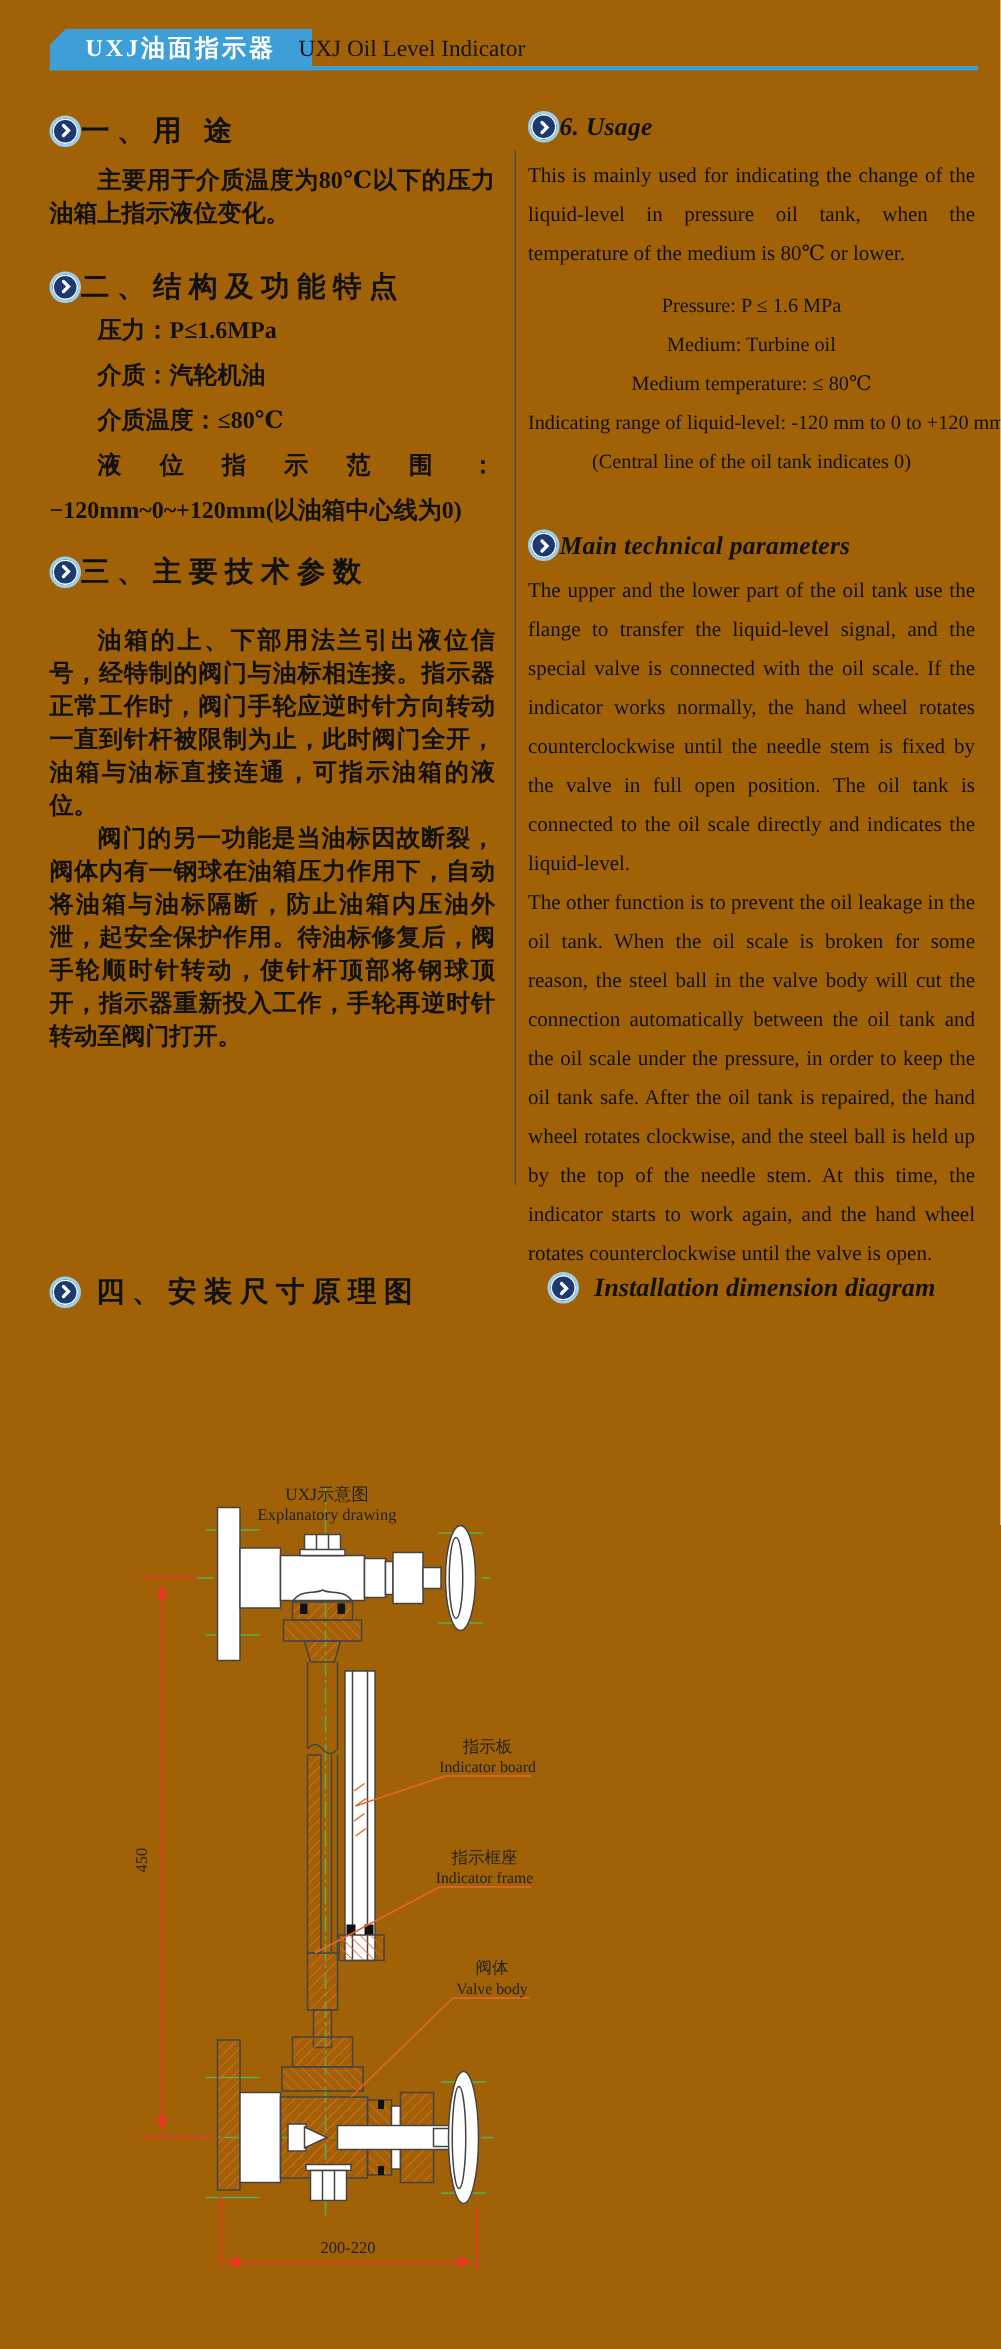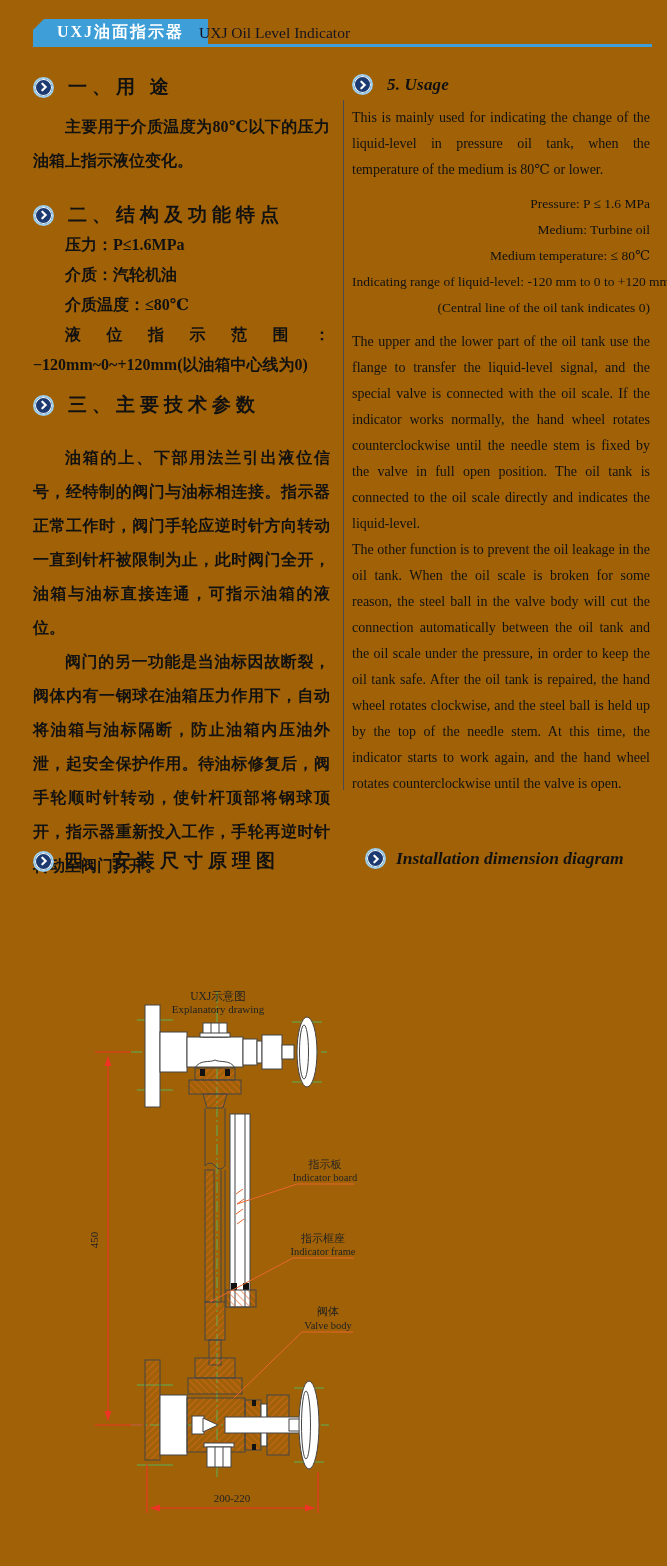--- a/index.html
+++ b/index.html
@@ -10,38 +10,38 @@
           clip-path:polygon(11px 0,100% 0,100% 100%,0 100%,0 11px);
           display:flex;align-items:center;justify-content:center;}
   .banner span{color:#fff;font-weight:bold;font-size:16px;letter-spacing:2px;}
   .head-title{position:absolute;left:199px;top:24px;font-size:15.5px;color:#15131f;}
   .rule{position:absolute;left:33px;top:44px;width:619px;height:3px;background:#3d9ed8;}
   
   .divider{position:absolute;left:343px;top:100px;width:1px;height:690px;background:#4a4a55;}
   .col{position:absolute;top:60px;width:297px;}
   .col.cn{left:33px;}
   .col.en{left:352px;width:298px;}
-  .sec-head{display:flex;align-items:center;gap:14px;margin-top:14px;}
+  .sec-head{display:flex;align-items:center;gap:0;margin-top:14px;}
   .icon{width:17px;height:17px;border-radius:50%;background:#1d3a70;border:2px solid #9ecfec;
         box-shadow:0 0 0 1px #fff inset;display:flex;align-items:center;justify-content:center;flex:0 0 auto;}
   .icon svg{width:10px;height:10px;display:block;}
   .cn .sec-head .t{font-size:19px;font-weight:bold;letter-spacing:5px;}
   .en .sec-head .t{font-size:17px;font-weight:bold;font-style:italic;letter-spacing:0.2px;}
-  .cn p{margin:0;font-weight:bold;font-size:16px;line-height:34px;text-align:justify;text-indent:2em;}
+  .cn p{margin:0;font-weight:bold;font-size:16px;line-height:22px;text-align:justify;text-indent:2em;}
   .cn .s1-body{margin-top:10px;}
   .cn .s2-head{margin-top:24px;}
   .cn .s2-lines{margin-top:2px;}
   .cn .s2-lines p{line-height:30px;}
   .cn .s3-head{margin-top:12px;}
   .cn .s3-p1{margin-top:23px;}
   .en p{margin:0;font-size:14px;line-height:26px;text-align:justify;}
   .en .s1-body{margin-top:10px;}
   .en .s2-head{margin-top:20px;}
   .en .s2-lines{margin-top:8px;}
-  .en .s2-lines p{font-size:13.5px;white-space:nowrap;text-align:right;}
+  .en .s2-lines p{font-size:13.5px;white-space:nowrap;text-align:center;}
   .en .s3-head{margin-top:32px;}
   .en .s3-p1{margin-top:8px;}
   
   .s4{position:absolute;top:848px;display:flex;align-items:center;gap:10px;}
   .s4.cnrow{left:33px;}
   .s4.enrow{left:365px;}
   .s4.cnrow .t{font-size:19px;font-weight:bold;letter-spacing:5px;}
   .s4.enrow .t{font-size:17.5px;font-weight:bold;font-style:italic;}
   
   .drawing{position:absolute;left:85px;top:980px;width:290px;height:586px;}
@@ -98,32 +98,40 @@
     <p class="s3-p2">阀门的另一功能是当油标因故断裂，阀体内有一钢球在油箱压力作用下，自动将油箱与油标隔断，防止油箱内压油外泄，起安全保护作用。待油标修复后，阀手轮顺时针转动，使针杆顶部将钢球顶开，指示器重新投入工作，手轮再逆时针转动至阀门打开。</p>
   </div>
 
   <div class="col en">
     <div class="sec-head">
       <span class="icon">
         <svg viewBox="0 0 12 12">
             <path d="M4 2 l4 4 -4 4" stroke="#fff" stroke-width="2.6" fill="none" stroke-linecap="round"></path>
           </svg>
       </span>
-      <span class="t">5. Usage</span>
+      <span class="t">6. Usage</span>
     </div>
     <p class="s1-body">This is mainly used for indicating the change of the liquid-level in pressure oil tank, when the temperature of the medium is 80℃ or lower.</p>
 
     <div class="s2-lines">
       <p>Pressure: P ≤ 1.6 MPa</p>
       <p>Medium: Turbine oil</p>
       <p>Medium temperature: ≤ 80℃</p>
       <p>Indicating range of liquid-level: -120 mm to 0 to +120 mm</p>
       <p>(Central line of the oil tank indicates 0)</p>
     </div>
 
+    <div class="sec-head s3-head">
+      <span class="icon">
+        <svg viewBox="0 0 12 12">
+            <path d="M4 2 l4 4 -4 4" stroke="#fff" stroke-width="2.6" fill="none" stroke-linecap="round"></path>
+          </svg>
+      </span>
+      <span class="t">Main technical parameters</span>
+    </div>
     <p class="s3-p1">The upper and the lower part of the oil tank use the flange to transfer the liquid-level signal, and the special valve is connected with the oil scale. If the indicator works normally, the hand wheel rotates counterclockwise until the needle stem is fixed by the valve in full open position. The oil tank is connected to the oil scale directly and indicates the liquid-level.</p>
     <p class="s3-p2">The other function is to prevent the oil leakage in the oil tank. When the oil scale is broken for some reason, the steel ball in the valve body will cut the connection automatically between the oil tank and the oil scale under the pressure, in order to keep the oil tank safe. After the oil tank is repaired, the hand wheel rotates clockwise, and the steel ball is held up by the top of the needle stem. At this time, the indicator starts to work again, and the hand wheel rotates counterclockwise until the valve is open.</p>
   </div>
 
   <div class="s4 cnrow">
     <span class="icon">
       <svg viewBox="0 0 12 12">
           <path d="M4 2 l4 4 -4 4" stroke="#fff" stroke-width="2.6" fill="none" stroke-linecap="round"></path>
         </svg>
     </span>

